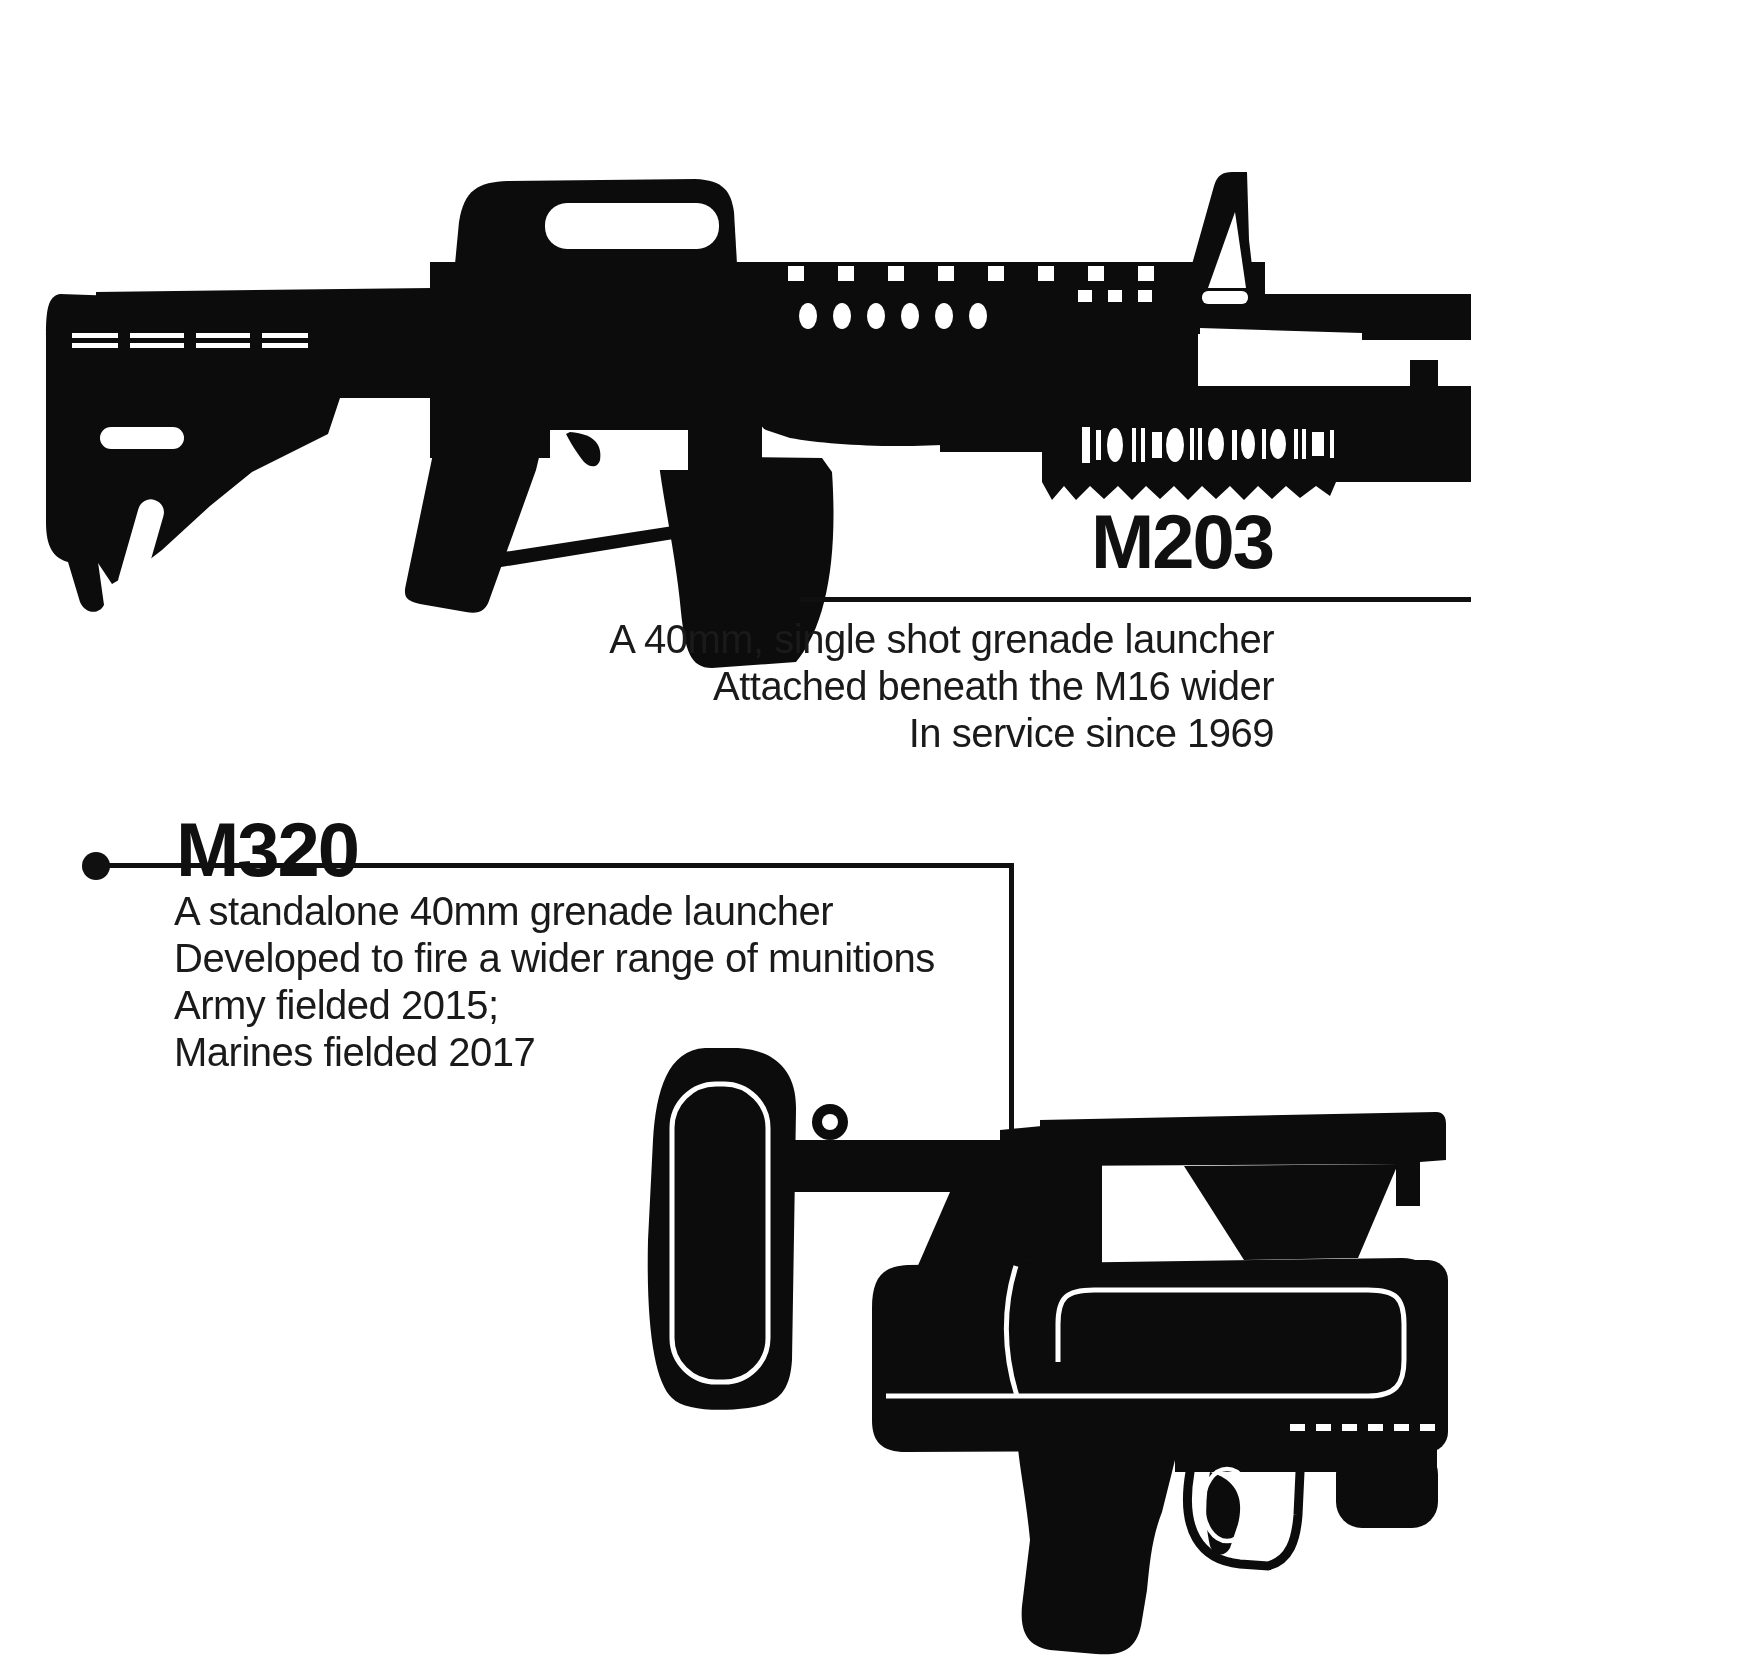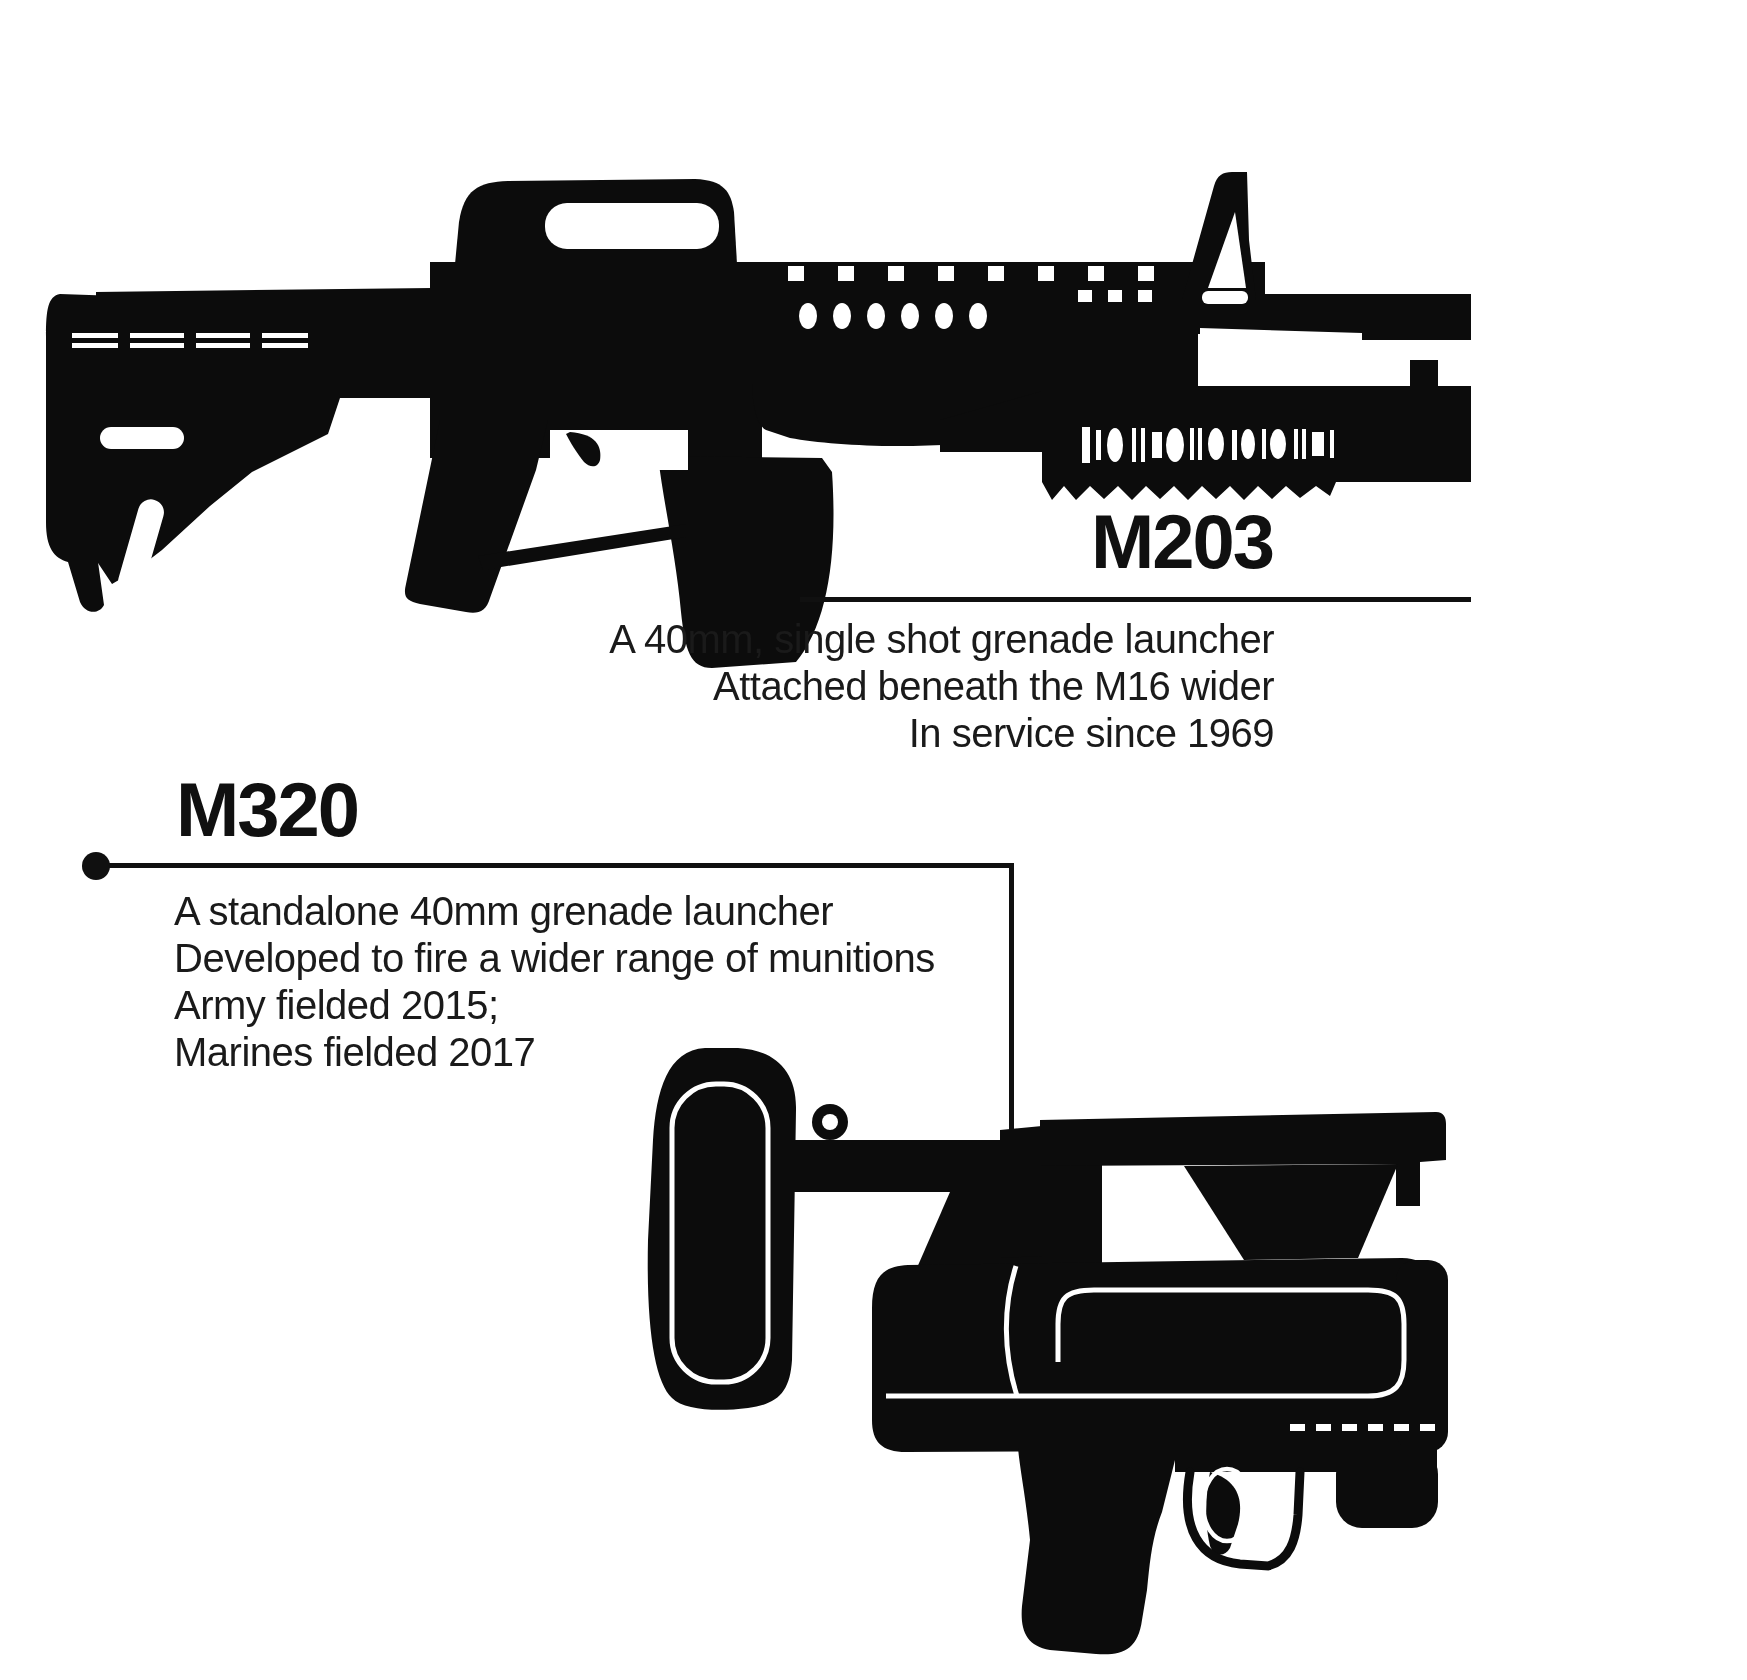--- a/index.html
+++ b/index.html
@@ -6,21 +6,21 @@
   .stage{
     position:relative;width:1471px;height:1680px;background:#ffffff;overflow:hidden;
     font-family:"Liberation Sans", sans-serif;color:#151515;
   }
   .stage svg{position:absolute;left:0;top:0;}
   .label-title{
     position:absolute;font-size:76px;font-weight:700;letter-spacing:-2px;
     color:#101010;line-height:1;white-space:nowrap;
   }
   .label-title--m203{top:504px;right:198px;text-align:right;}
-  .label-title--m320{top:772px;left:176px;text-align:left;}
+  .label-title--m320{top:812px;left:176px;text-align:left;}
   .desc{position:absolute;font-size:40px;line-height:47px;letter-spacing:-0.5px;color:#1a1a1a;}
   .desc--m203{top:616px;right:197px;text-align:right;margin-left:35px;}
   .desc--m320{top:888px;left:174px;text-align:left;}
   .desc div{white-space:nowrap;}
   .leader-h{position:absolute;height:5px;background:#101010;}
   .leader-v{position:absolute;width:5px;background:#101010;}
   .leader-dot{position:absolute;width:28px;height:28px;border-radius:50%;background:#101010;}
   .m203-line{top:597px;left:800px;width:784px;}
   .m203-dot{top:586px;left:1582px;}
   .m320-line{top:863px;left:108px;width:905px;}

